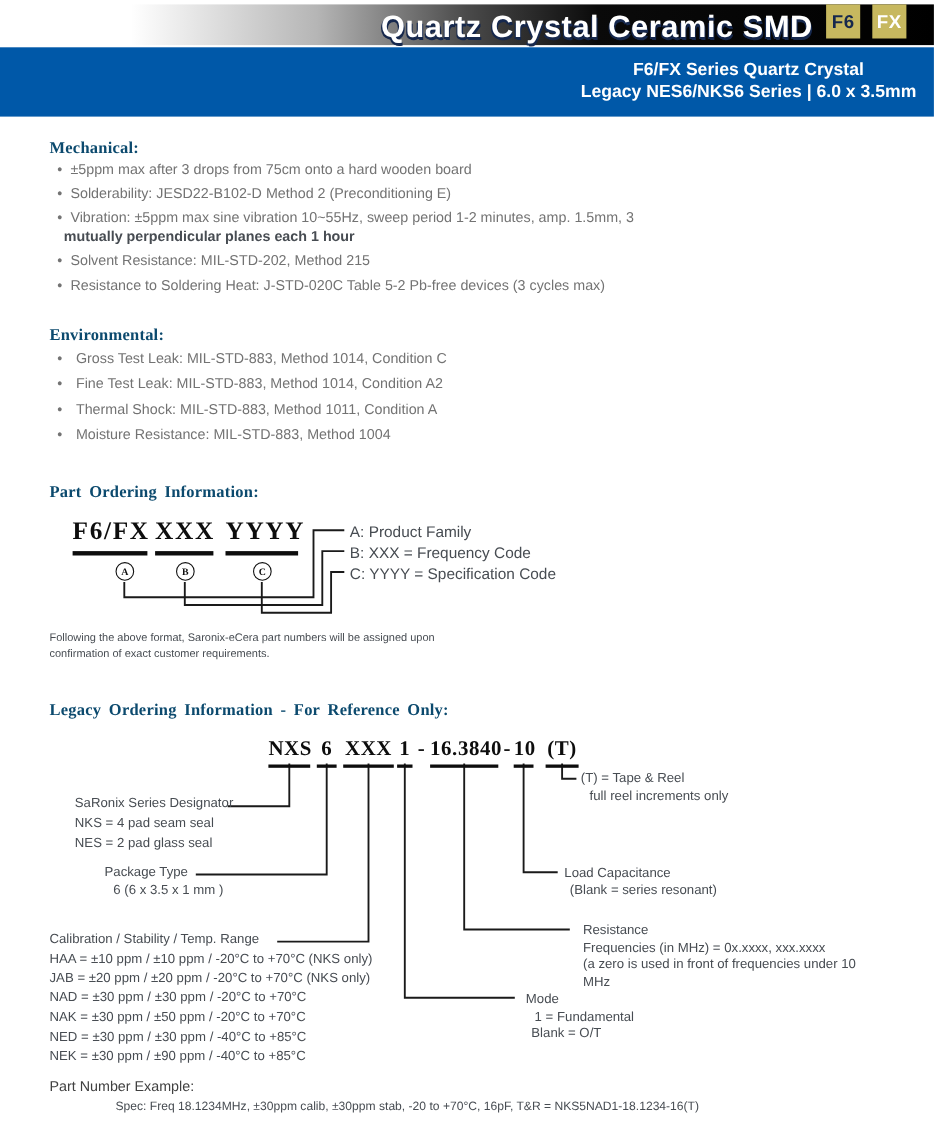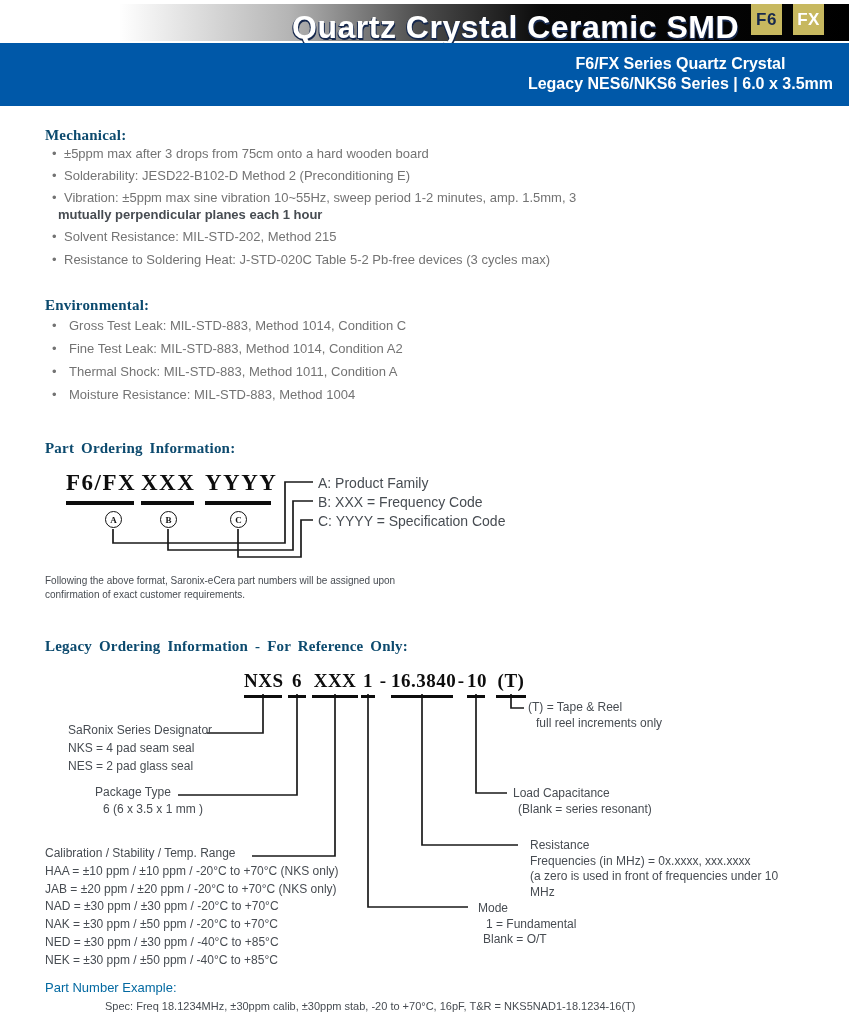--- a/index.html
+++ b/index.html
@@ -2,21 +2,21 @@
 <html><head>
 <meta charset="utf-8">
 <style>
   html,body{margin:0;padding:0;background:#ffffff;}
   .page{position:relative;width:849px;height:1019px;background:#ffffff;overflow:hidden;
         font-family:"Liberation Sans",sans-serif;color:#474c52;}
 
   
   .gradbar{position:absolute;left:0;top:4px;width:849px;height:37px;
     background:linear-gradient(90deg,#ffffff 0%,#ffffff 14%,#b5b5b5 34%,#4a4a4a 50%,#0a0a0a 64%,#000000 100%);}
-  .hdr-title{position:absolute;top:9px;right:110px;font-size:32px;font-weight:bold;
+  .hdr-title{position:absolute;top:9px;right:110px;font-size:28px;font-weight:bold;
     color:#ffffff;letter-spacing:0.5px;white-space:nowrap;
     text-shadow:1px 2px 0 #16284d,-1px 1px 0 #16284d;}
   .badge{position:absolute;top:4px;width:31px;height:31px;background:#c7b85f;
     display:flex;align-items:center;justify-content:center;
     font-size:17px;font-weight:bold;letter-spacing:0.5px;}
   .badge.f6{left:751px;color:#16284d;}
   .badge.fx{left:793px;color:#ffffff;}
   .bluebanner{position:absolute;left:0;top:43px;width:849px;height:63px;background:#0058a8;}
   .banner-text{position:absolute;top:54px;right:16px;text-align:center;color:#ffffff;
     font-size:16px;font-weight:bold;line-height:20px;white-space:nowrap;}
@@ -46,21 +46,21 @@
   .lg-seg{position:absolute;top:670px;font-family:"Liberation Serif",serif;font-weight:bold;
     font-size:19px;color:#0d0d0d;letter-spacing:0.5px;text-align:center;white-space:nowrap;
     padding-bottom:3px;border-bottom:3px solid #0d0d0d;}
   .lg-dash{position:absolute;top:670px;font-family:"Liberation Serif",serif;font-weight:bold;
     font-size:19px;color:#0d0d0d;text-align:center;}
   .lg-label{position:absolute;font-size:12px;line-height:17px;color:#474c52;white-space:nowrap;}
   .lg-label div{white-space:nowrap;}
   svg.connectors{position:absolute;left:0;pointer-events:none;}
   svg.connectors path{fill:none;stroke:#1a1a1a;stroke-width:1.7;}
 
-  .example-heading{position:absolute;left:45px;top:980px;font-size:13px;color:#0369a1;}
+  .example-heading{position:absolute;left:45px;top:980px;font-size:13px;color:#404040;}
   .example-spec{position:absolute;left:105px;top:1000px;font-size:11px;color:#474c52;white-space:nowrap;}
 </style>
 </head>
 <body>
 
 <div class="page">
 
   <div class="gradbar"></div>
   <div class="hdr-title">Quartz Crystal Ceramic SMD</div>
   <div class="badge f6">F6</div>
@@ -152,21 +152,21 @@
     <div style="padding-left:5px;">(Blank = series resonant)</div>
   </div>
 
   <div class="lg-label" style="left:45px;top:845px;line-height:17.8px;">
     <div>Calibration / Stability / Temp. Range</div>
     <div>HAA = ±10 ppm / ±10 ppm / -20°C to +70°C (NKS only)</div>
     <div>JAB = ±20 ppm / ±20 ppm / -20°C to +70°C (NKS only)</div>
     <div>NAD = ±30 ppm / ±30 ppm / -20°C to +70°C</div>
     <div>NAK = ±30 ppm / ±50 ppm / -20°C to +70°C</div>
     <div>NED = ±30 ppm / ±30 ppm / -40°C to +85°C</div>
-    <div>NEK = ±30 ppm / ±50 ppm / -40°C to +85°C</div>
+    <div>NEK = ±30 ppm / ±90 ppm / -40°C to +85°C</div>
   </div>
 
   <div class="lg-label" style="left:530px;top:838px;line-height:15.5px;">
     <div>Resistance</div>
     <div>Frequencies (in MHz) = 0x.xxxx, xxx.xxxx</div>
     <div>(a zero is used in front of frequencies under 10</div>
     <div>MHz</div>
   </div>
 
   <div class="lg-label" style="left:478px;top:901px;line-height:15.5px;">

